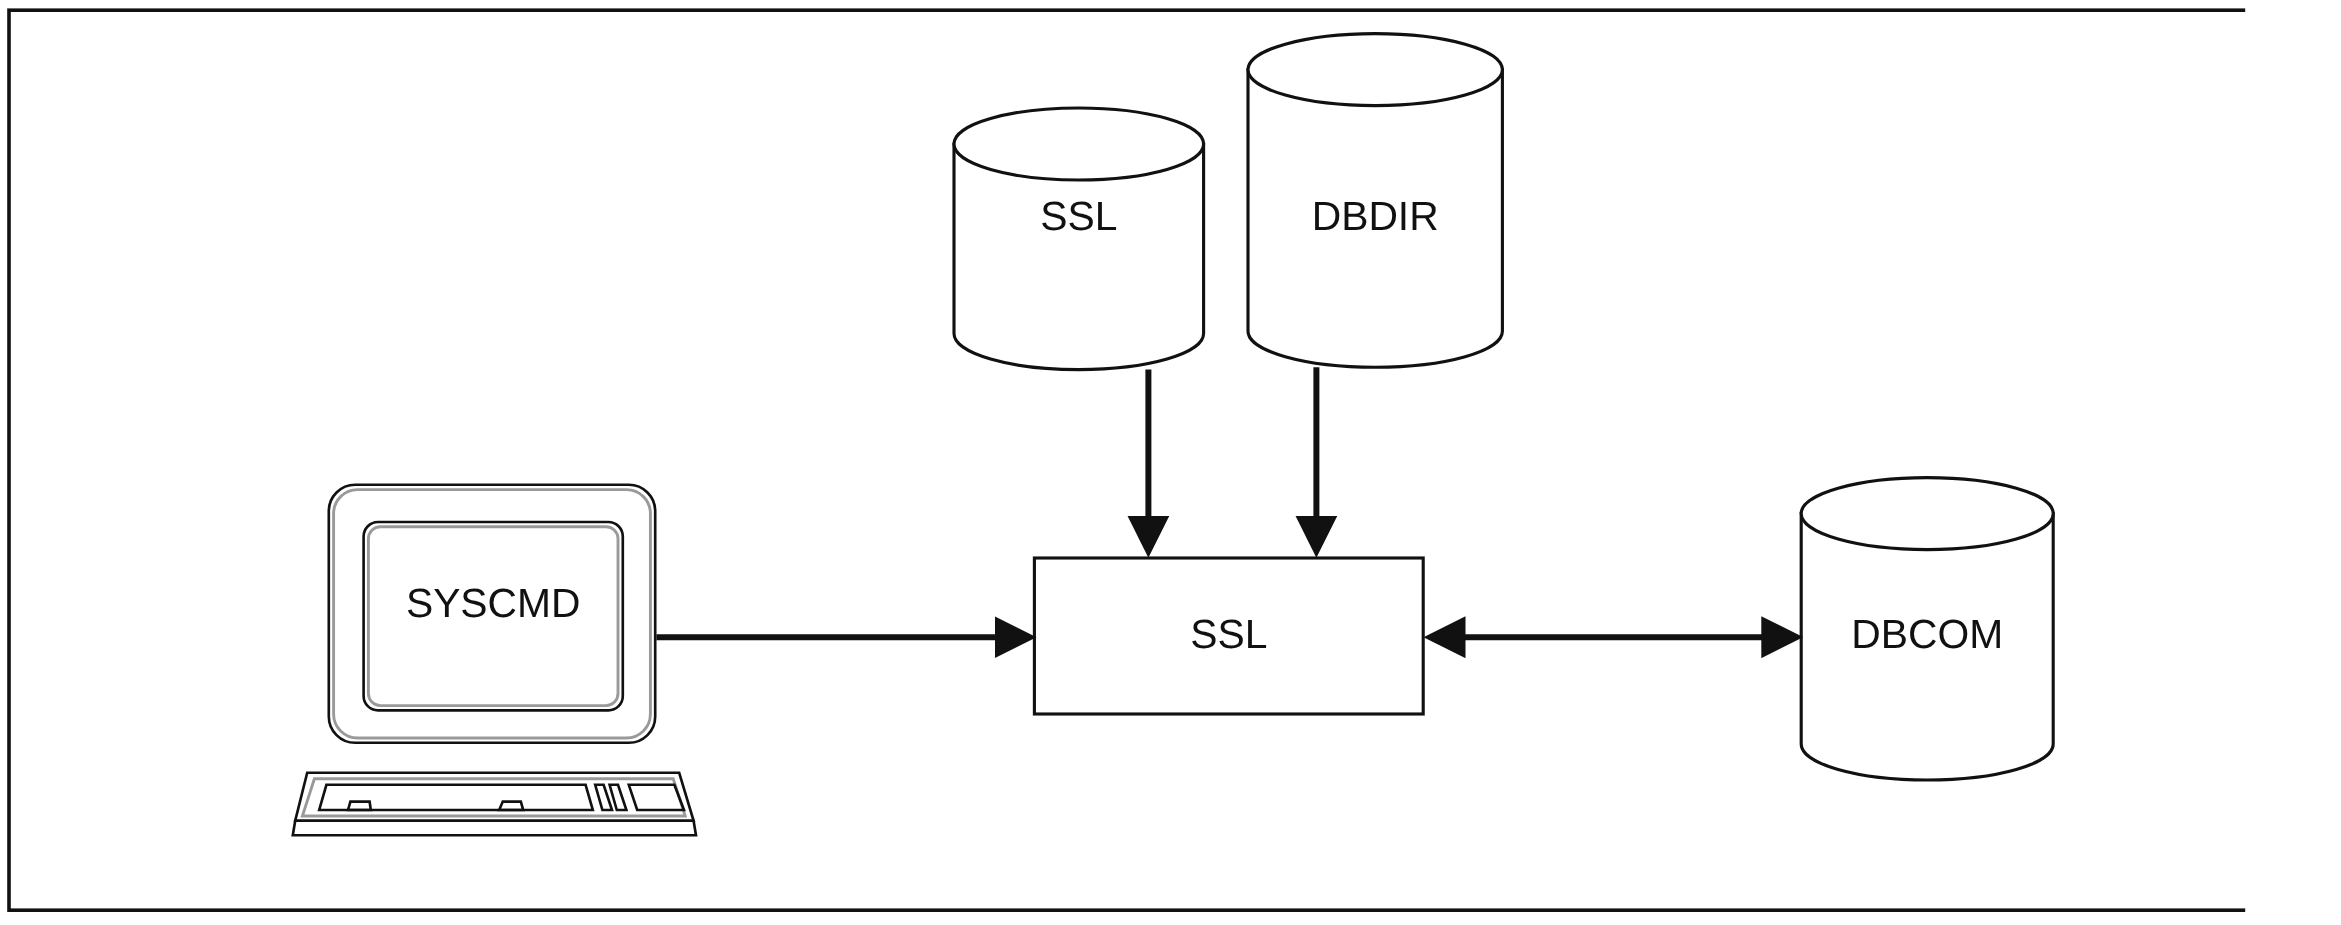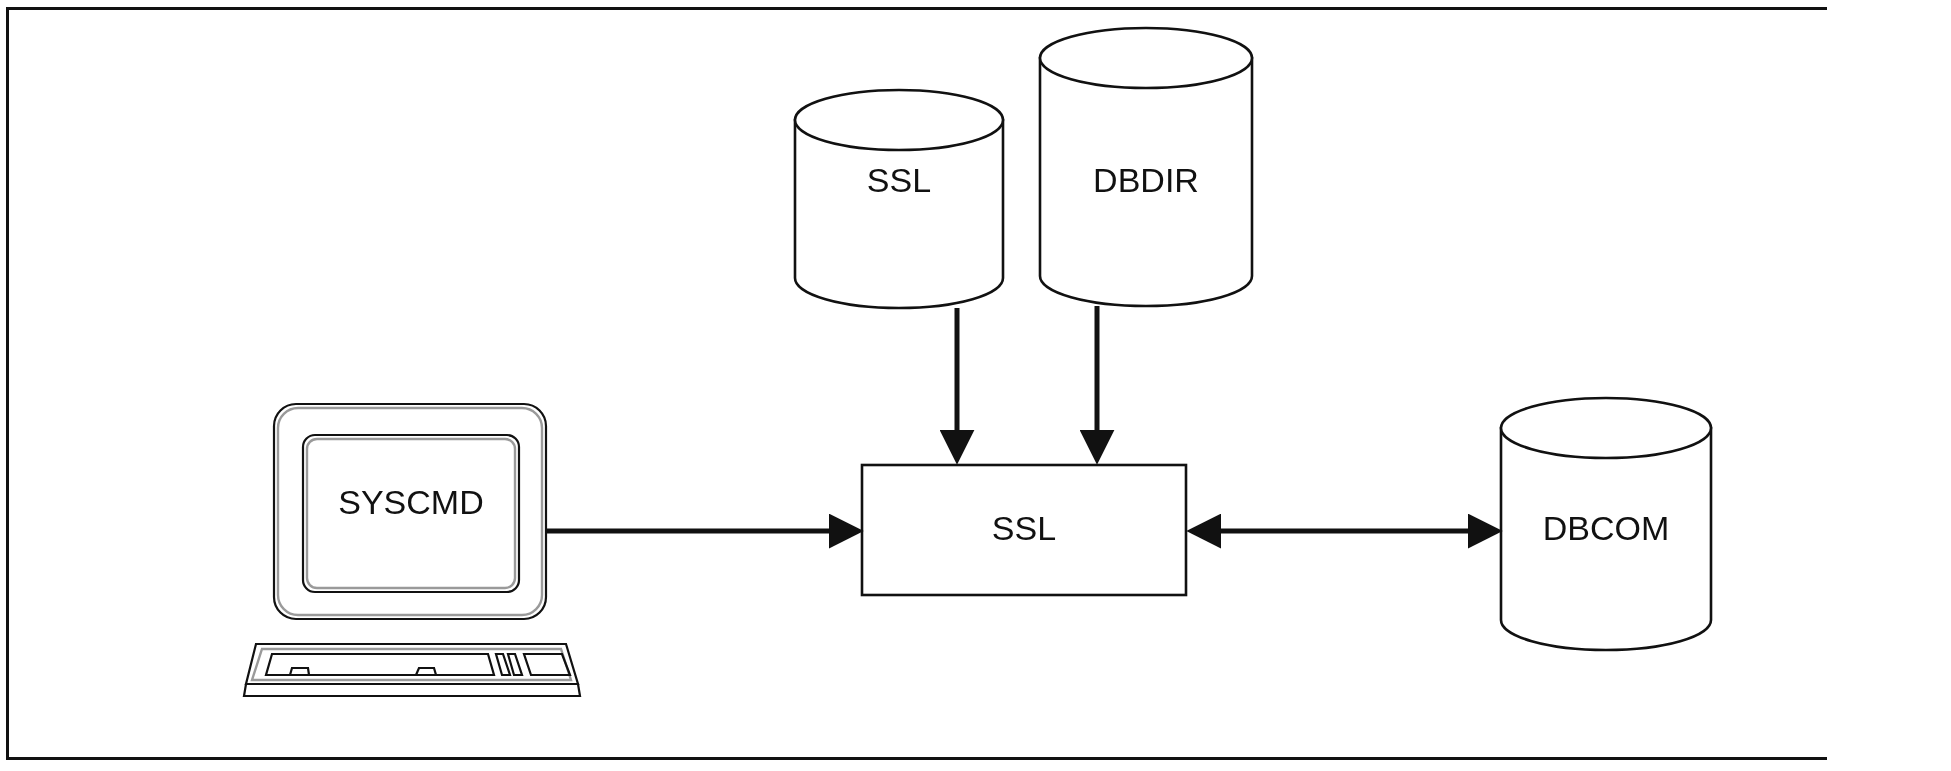--- a/index.html
+++ b/index.html
@@ -10,20 +10,21 @@
   }
   body {
     font-family: "Liberation Sans", sans-serif;
   }
   #canvas {
     position: relative;
     width: 1827px;
     height: 771px;
     background: #ffffff;
     overflow: hidden;
+    padding-left: 44px;
   }
   #frame {
     position: absolute;
     left: 6px;
     top: 7px;
     width: 1934px;
     height: 753px;
     border: 3px solid #111111;
     box-sizing: border-box;
     background: #ffffff;

